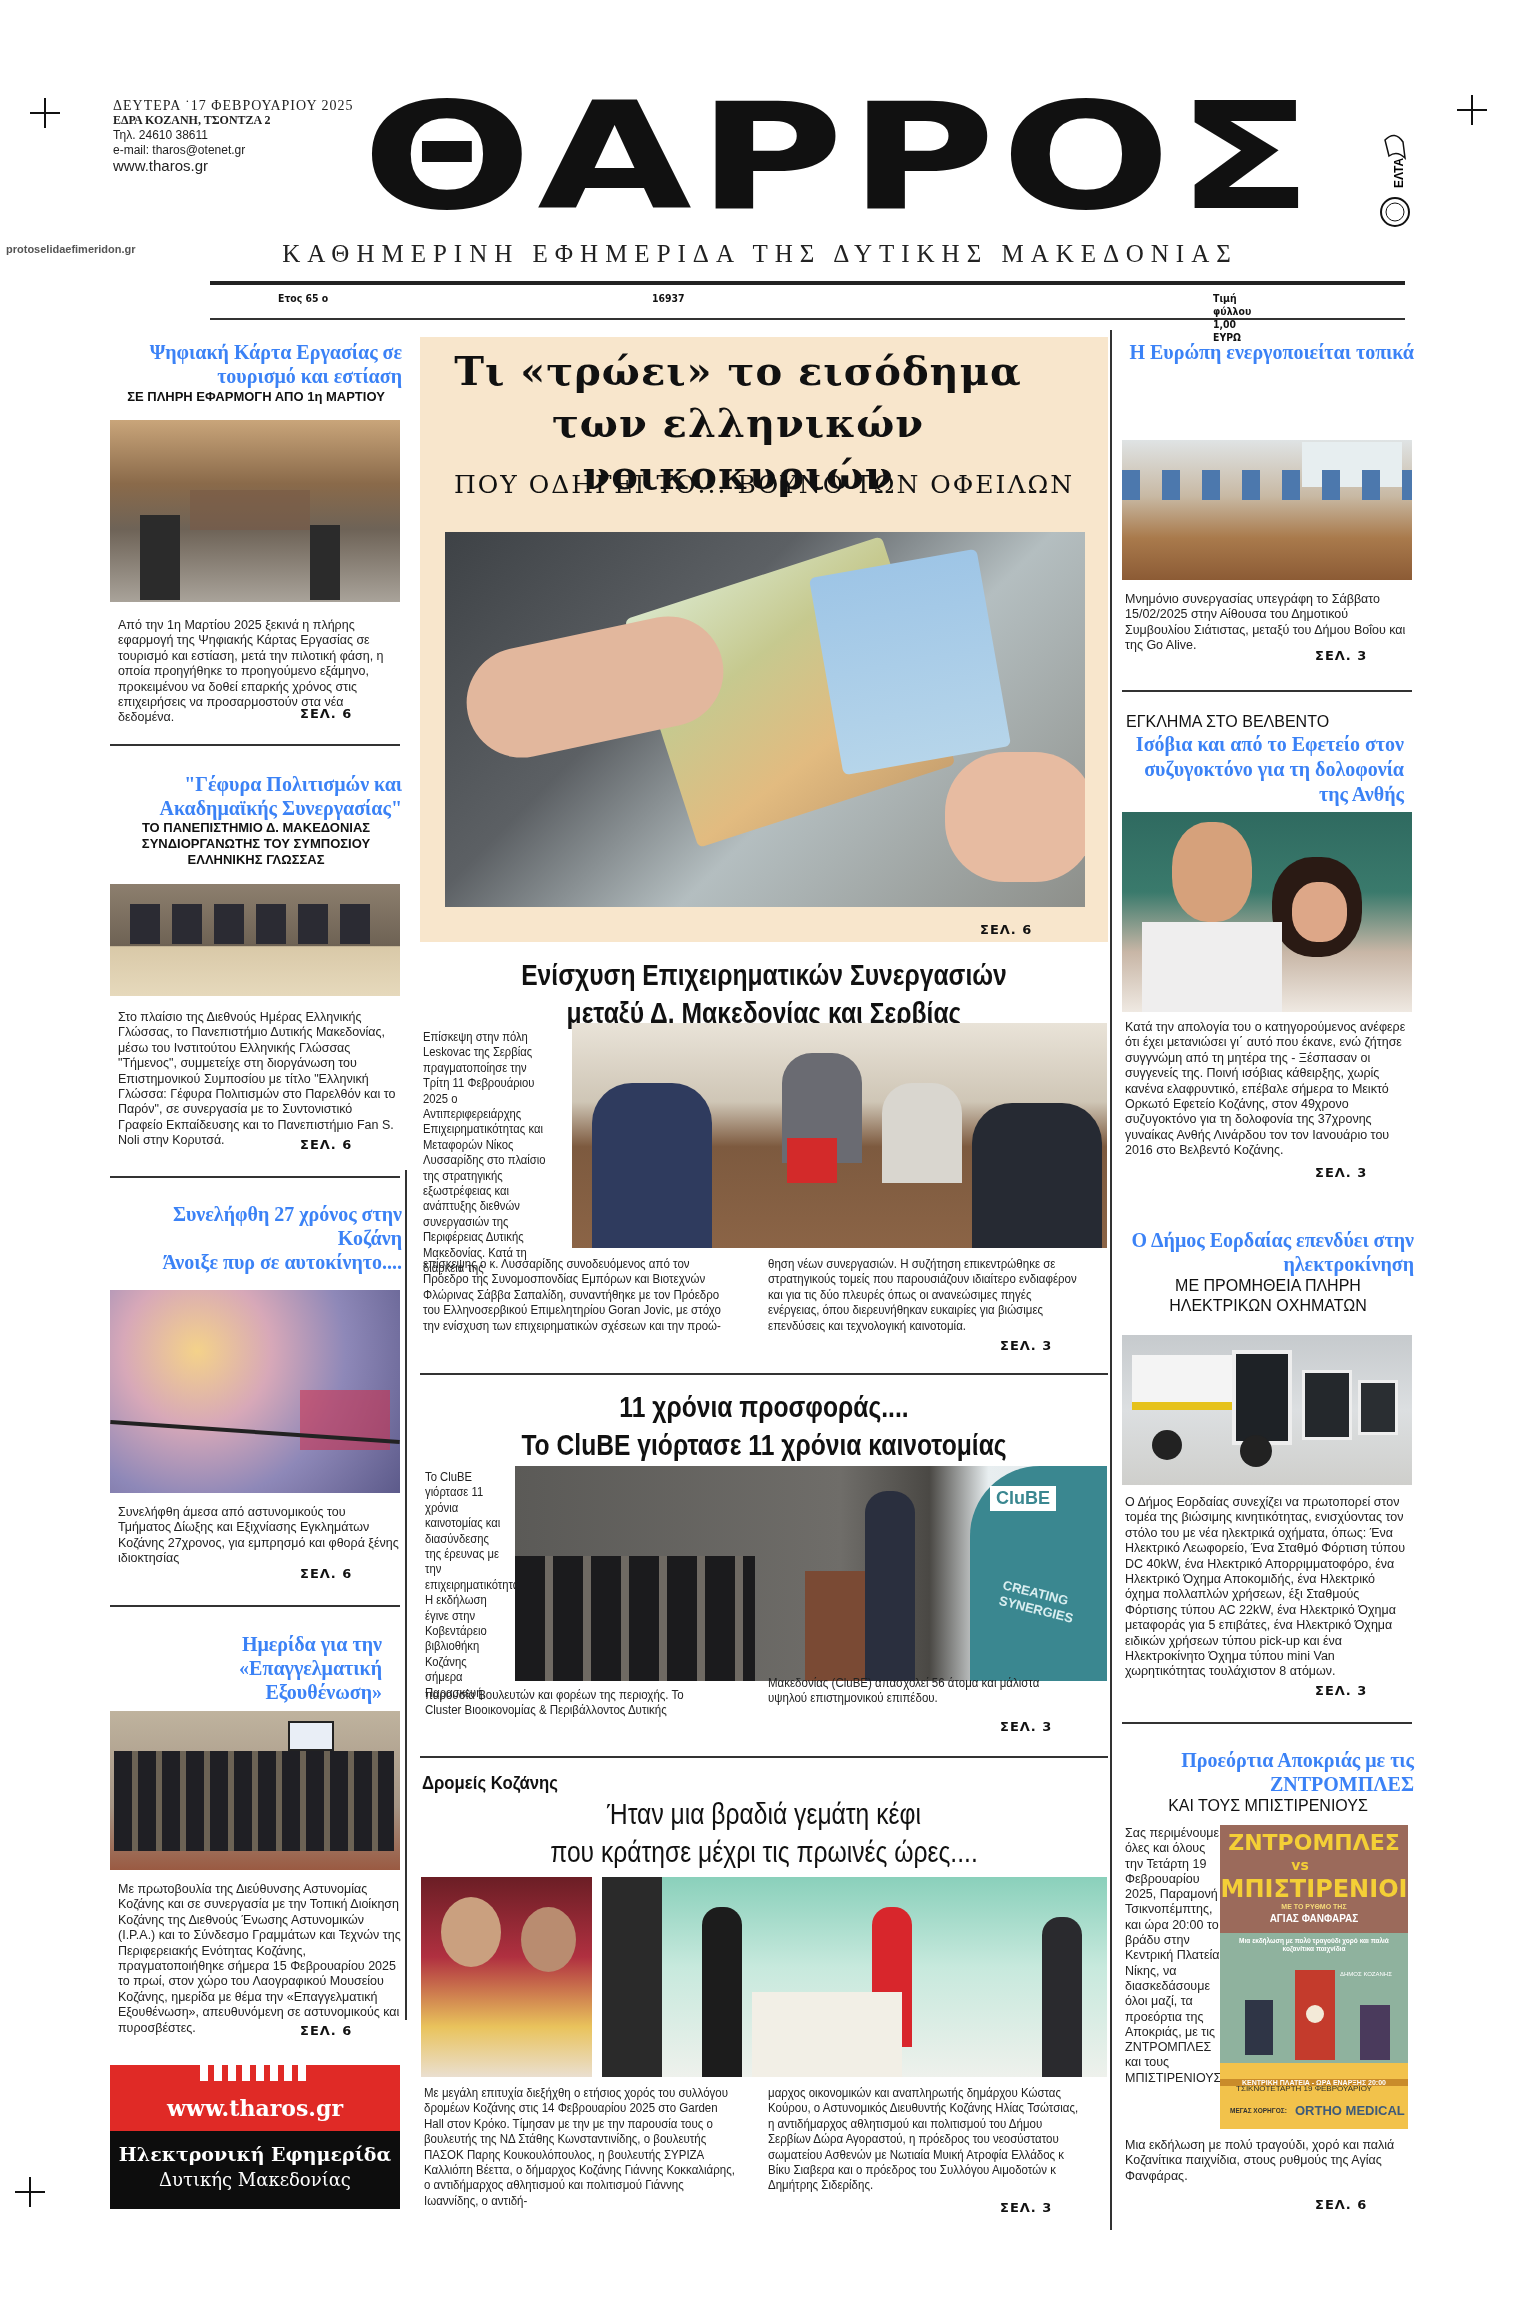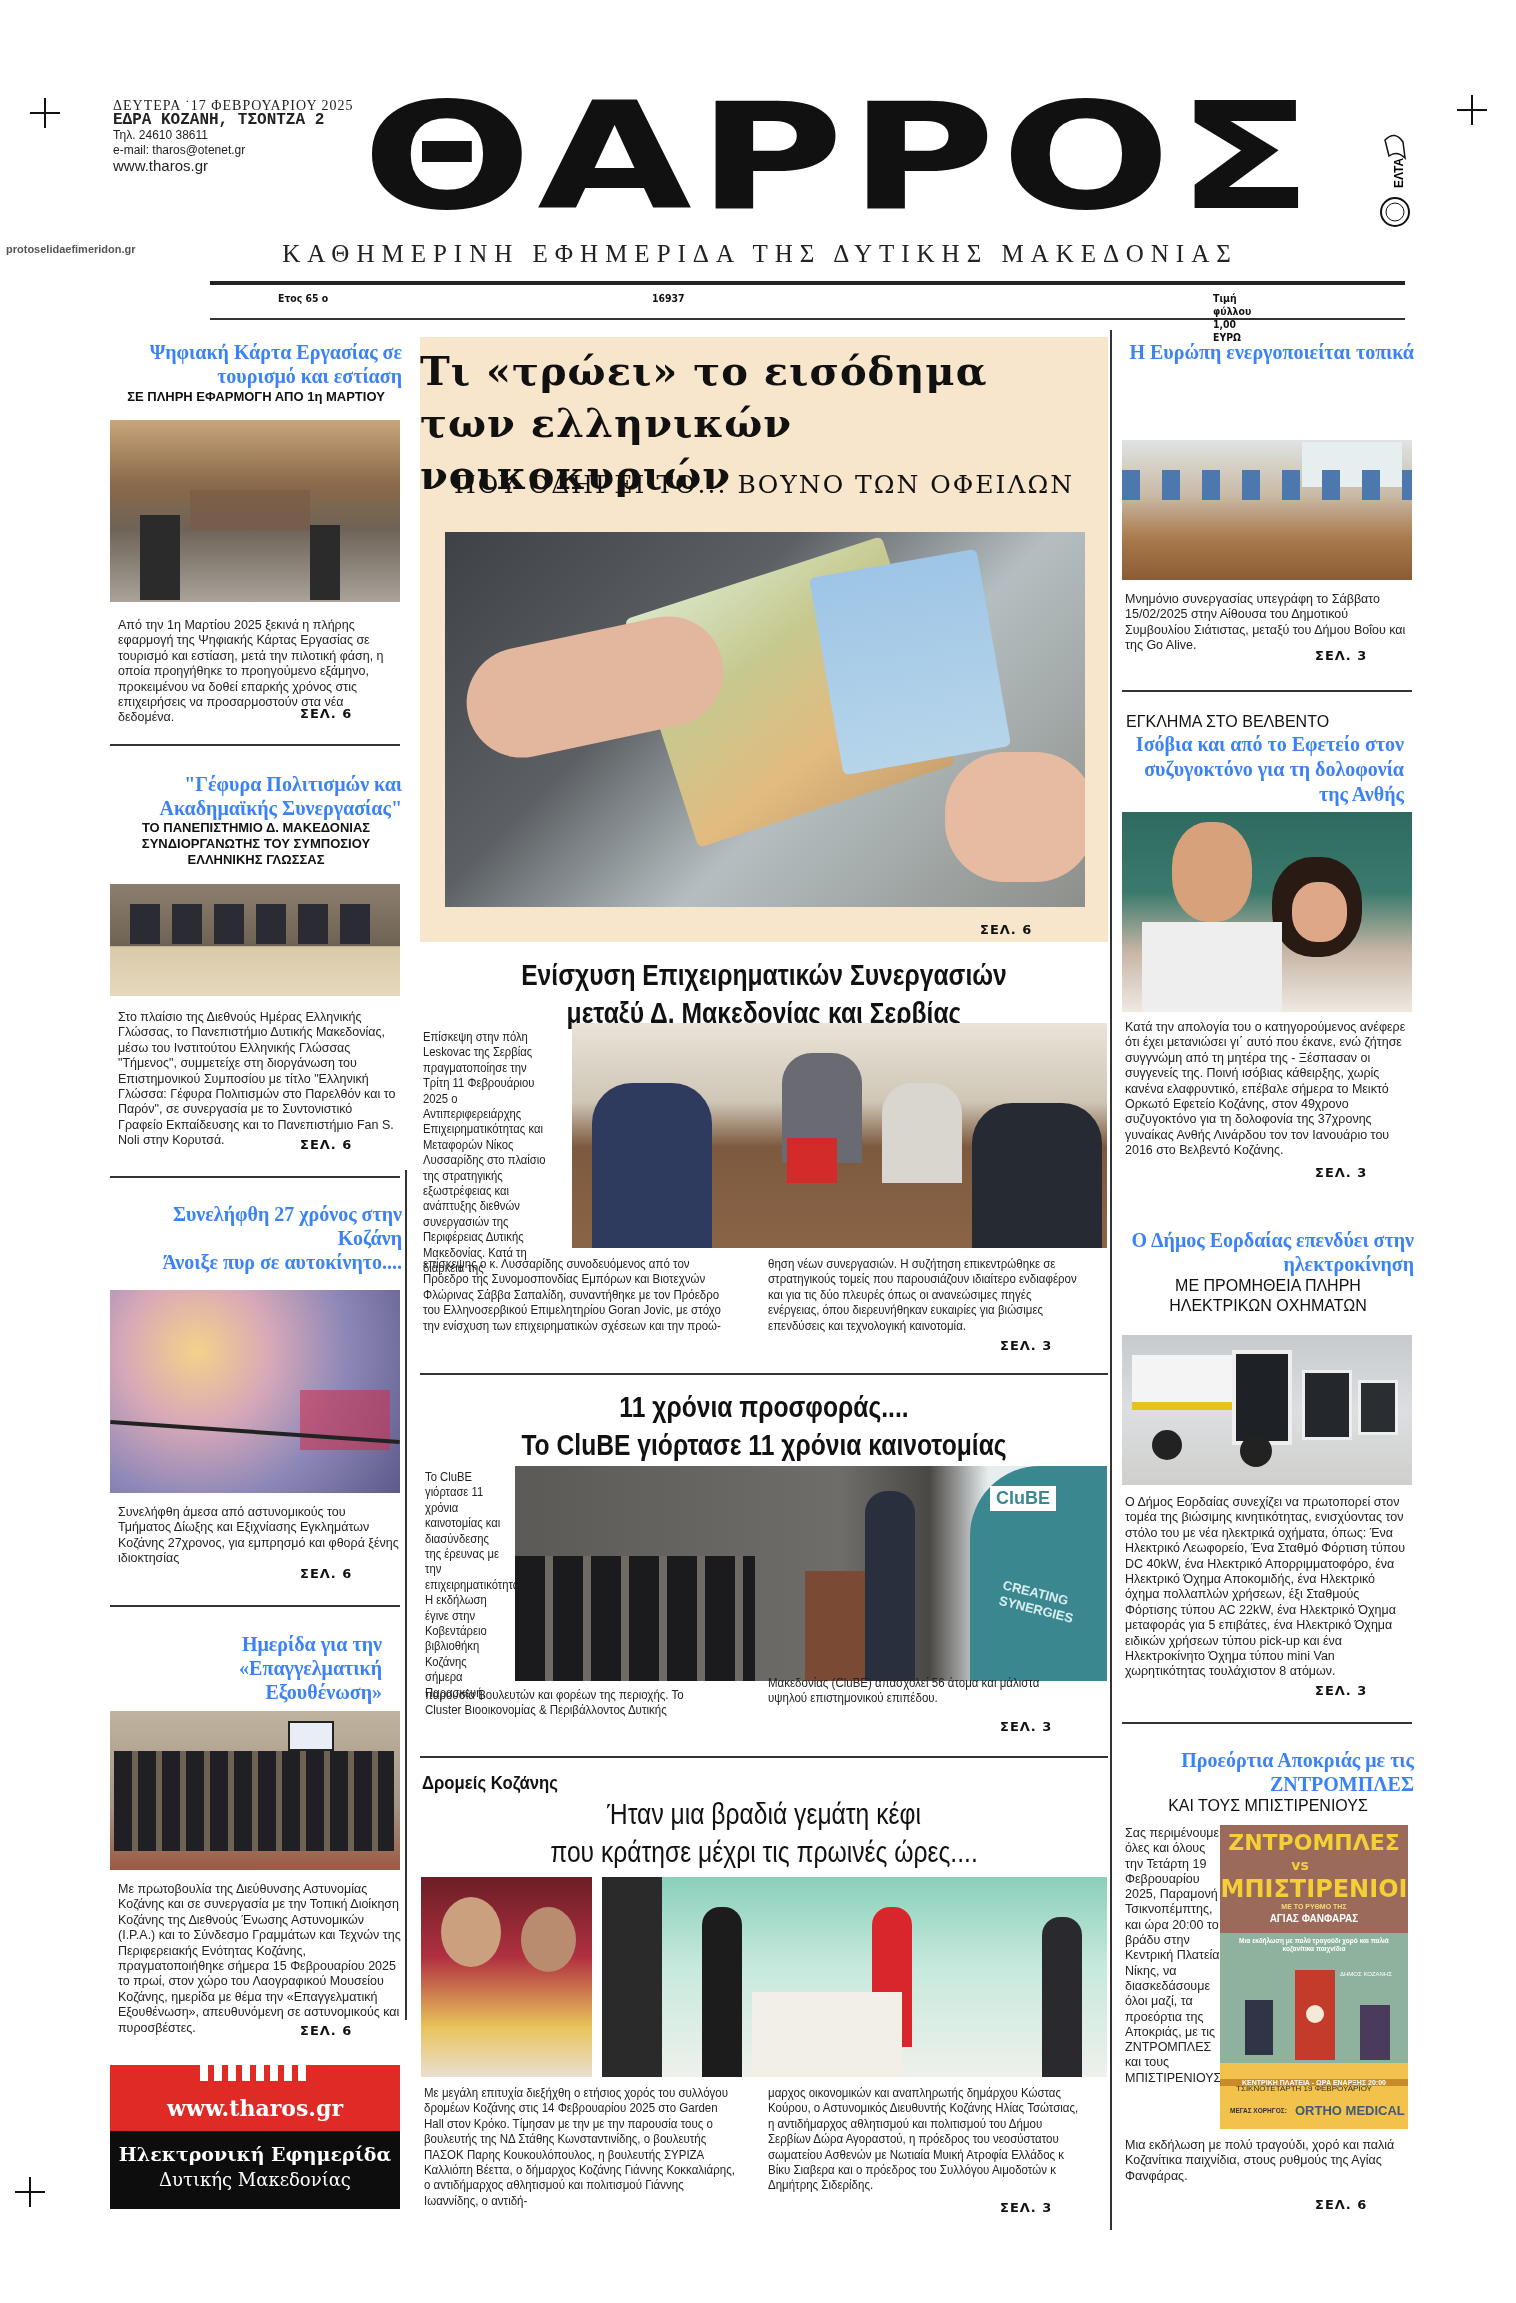--- a/index.html
+++ b/index.html
@@ -5,21 +5,21 @@
   *{box-sizing:border-box;margin:0;padding:0}
   html,body{width:1516px;height:2303px;background:#fff;overflow:hidden}
   body{position:relative;font-family:"Liberation Sans",sans-serif;color:#111}
   .abs{position:absolute}
   .crop{position:absolute;width:30px;height:30px}
   .crop:before,.crop:after{content:"";position:absolute;background:#111}
   .crop:before{left:14px;top:0;width:2px;height:30px}
   .crop:after{top:14px;left:0;height:2px;width:30px}
   .hdr-info{left:113px;top:98px;font-size:12px;line-height:15px;color:#222}
   .hdr-info .date{font-family:"Liberation Serif",serif;font-size:14px;letter-spacing:1px}
-  .hdr-info .addr{font-family:Liberation Mono, monospace;font-weight:bold;font-size:16px}
+  .hdr-info .addr{font-family:Liberation Serif, serif;font-weight:bold;font-size:12px}
   .hdr-info .web{font-size:15px}
   .watermark{left:6px;top:243px;font-size:11px;font-weight:bold;color:#555}
   .logo{left:405px;top:95px;width:870px;height:125px;font-family:"DejaVu Sans",sans-serif;font-weight:bold;font-size:148px;line-height:125px;text-align:center;letter-spacing:4px;transform:scaleX(1.35);transform-origin:center}
   .tagline{left:200px;top:240px;width:1120px;text-align:center;font-family:"Liberation Serif",serif;font-size:25px;letter-spacing:7px;color:#222}
   .elta{left:1375px;top:130px;width:40px;height:100px}
   .rule-thick{height:4px;background:#222}
   .rule-thin{height:2px;background:#333}
   .info-bar{left:210px;top:292px;width:1190px;height:20px;font-size:11px;font-weight:bold;font-family:"DejaVu Sans",sans-serif;transform:scaleX(.85);transform-origin:left}
   .story{position:absolute}
   .h-sans{font-family:Liberation Serif, serif;font-weight:bold;text-align:right;color:#3b82f6}
@@ -118,21 +118,21 @@
   <div style="position:absolute;left:0;top:66px;width:290px;height:78px;background:#0d0d0d;color:#fff;text-align:center">
     <div style="font-family:'DejaVu Serif',serif;font-weight:bold;font-size:19px;margin-top:12px">Ηλεκτρονική Εφημερίδα</div>
     <div style="font-family:'DejaVu Serif',serif;font-size:18px;margin-top:4px">Δυτικής Μακεδονίας</div>
   </div>
 </div>
 
 <div class="vr" style="left:405px;top:1170px;height:850px"></div>
 <div class="vr" style="left:1110px;top:330px;height:1900px"></div>
 
 <div class="abs" style="left:420px;top:337px;width:688px;height:605px;background:#f8e6cc">
-  <div style="position:absolute;left:0;top:8px;width:636px;text-align:left;font-family:'DejaVu Serif',serif;font-weight:bold;font-size:40px;line-height:52px;letter-spacing:1px">
+  <div style="position:absolute;left:0;top:8px;width:636px;text-align:center;font-family:'DejaVu Serif',serif;font-weight:bold;font-size:40px;line-height:52px;letter-spacing:1px">
     <div>Τι «τρώει» το εισόδημα</div>
     <div>των ελληνικών νοικοκυριών</div>
   </div>
   <div style="position:absolute;left:0;top:133px;width:688px;text-align:center;font-family:'DejaVu Serif',serif;font-weight:normal;font-size:25px;letter-spacing:2px">ΠΟΥ ΟΔΗΓΕΙ ΤΟ... ΒΟΥΝΟ ΤΩΝ ΟΦΕΙΛΩΝ</div>
   <div class="photo" style="left:25px;top:195px;width:640px;height:375px;background:linear-gradient(135deg,#3e4246 0%,#5c6064 35%,#b4bec0 60%,#8d8f8a 100%)">
     <div style="position:absolute;left:210px;top:40px;width:270px;height:240px;background:linear-gradient(160deg,#d9e6c8 0%,#c6c98f 35%,#e2bb80 70%,#c9a270 100%);transform:rotate(-18deg);border-radius:6px"></div>
     <div style="position:absolute;left:380px;top:30px;width:170px;height:200px;background:linear-gradient(180deg,#9ec5e6,#b6d5ea);transform:rotate(-10deg);border-radius:6px"></div>
     <div style="position:absolute;left:20px;top:100px;width:260px;height:110px;background:#e2b79d;border-radius:60px;transform:rotate(-12deg)"></div>
     <div style="position:absolute;left:500px;top:220px;width:150px;height:130px;background:#e7bba1;border-radius:60px"></div>
   </div>

